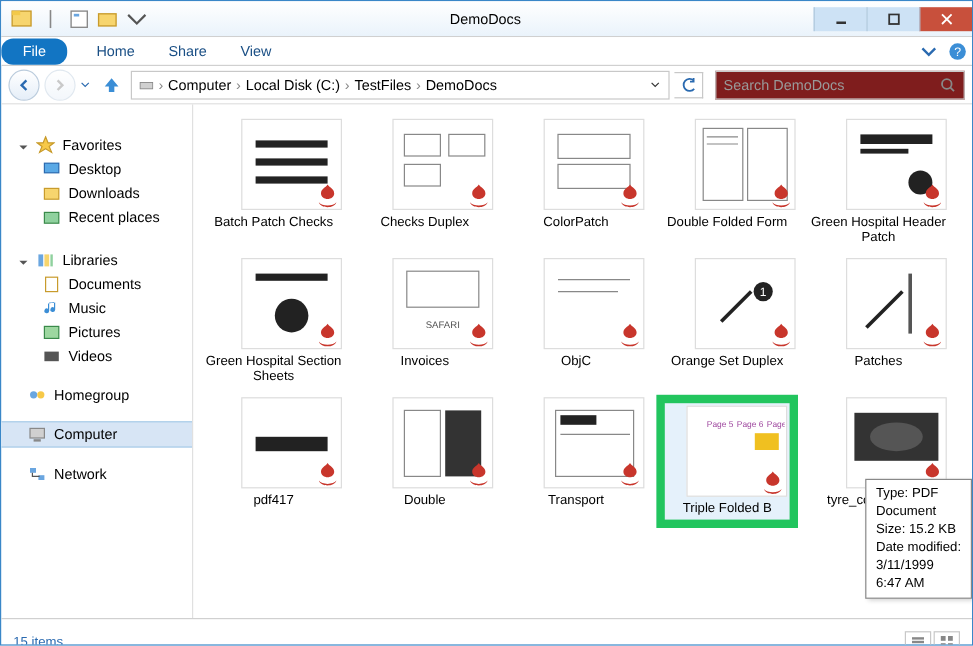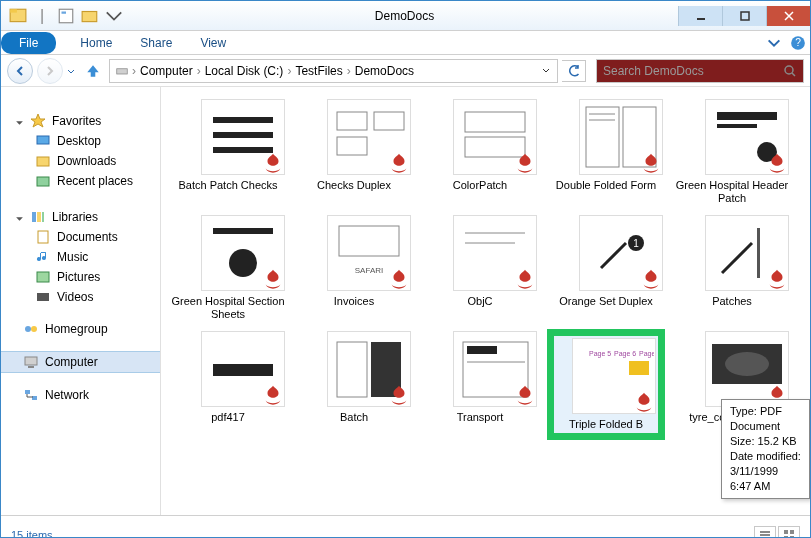--- a/index.html
+++ b/index.html
@@ -452,21 +452,21 @@
           <div class="thumb">
             <svg viewBox="0 0 80 70" width="80" height="70">
               <rect x="8" y="8" width="30" height="55" fill="none" stroke="#888"></rect>
               <rect x="42" y="8" width="30" height="55" fill="#333"></rect>
             </svg>
             <span class="badge"><svg viewBox="0 0 24 24">
                 <path d="M12 2c2 3 6 4 6 8 0 3-3 5-6 5s-6-2-6-5c0-4 4-5 6-8z" fill="#c8362c"></path>
                 <path d="M4 18c3 4 13 4 16 0-2 6-14 6-16 0z" fill="#c8362c"></path>
               </svg></span>
           </div>
-          <div class="label">Batch</div>
+          <div class="label">Double</div>
         </div>
         <div class="item">
           <div class="thumb">
             <svg viewBox="0 0 80 70" width="80" height="70">
               <rect x="8" y="8" width="65" height="55" fill="none" stroke="#888"></rect>
               <rect x="12" y="12" width="30" height="8" fill="#222"></rect>
               <line x1="12" y1="28" x2="70" y2="28" stroke="#888"></line>
             </svg>
             <span class="badge"><svg viewBox="0 0 24 24">
                 <path d="M12 2c2 3 6 4 6 8 0 3-3 5-6 5s-6-2-6-5c0-4 4-5 6-8z" fill="#c8362c"></path>

